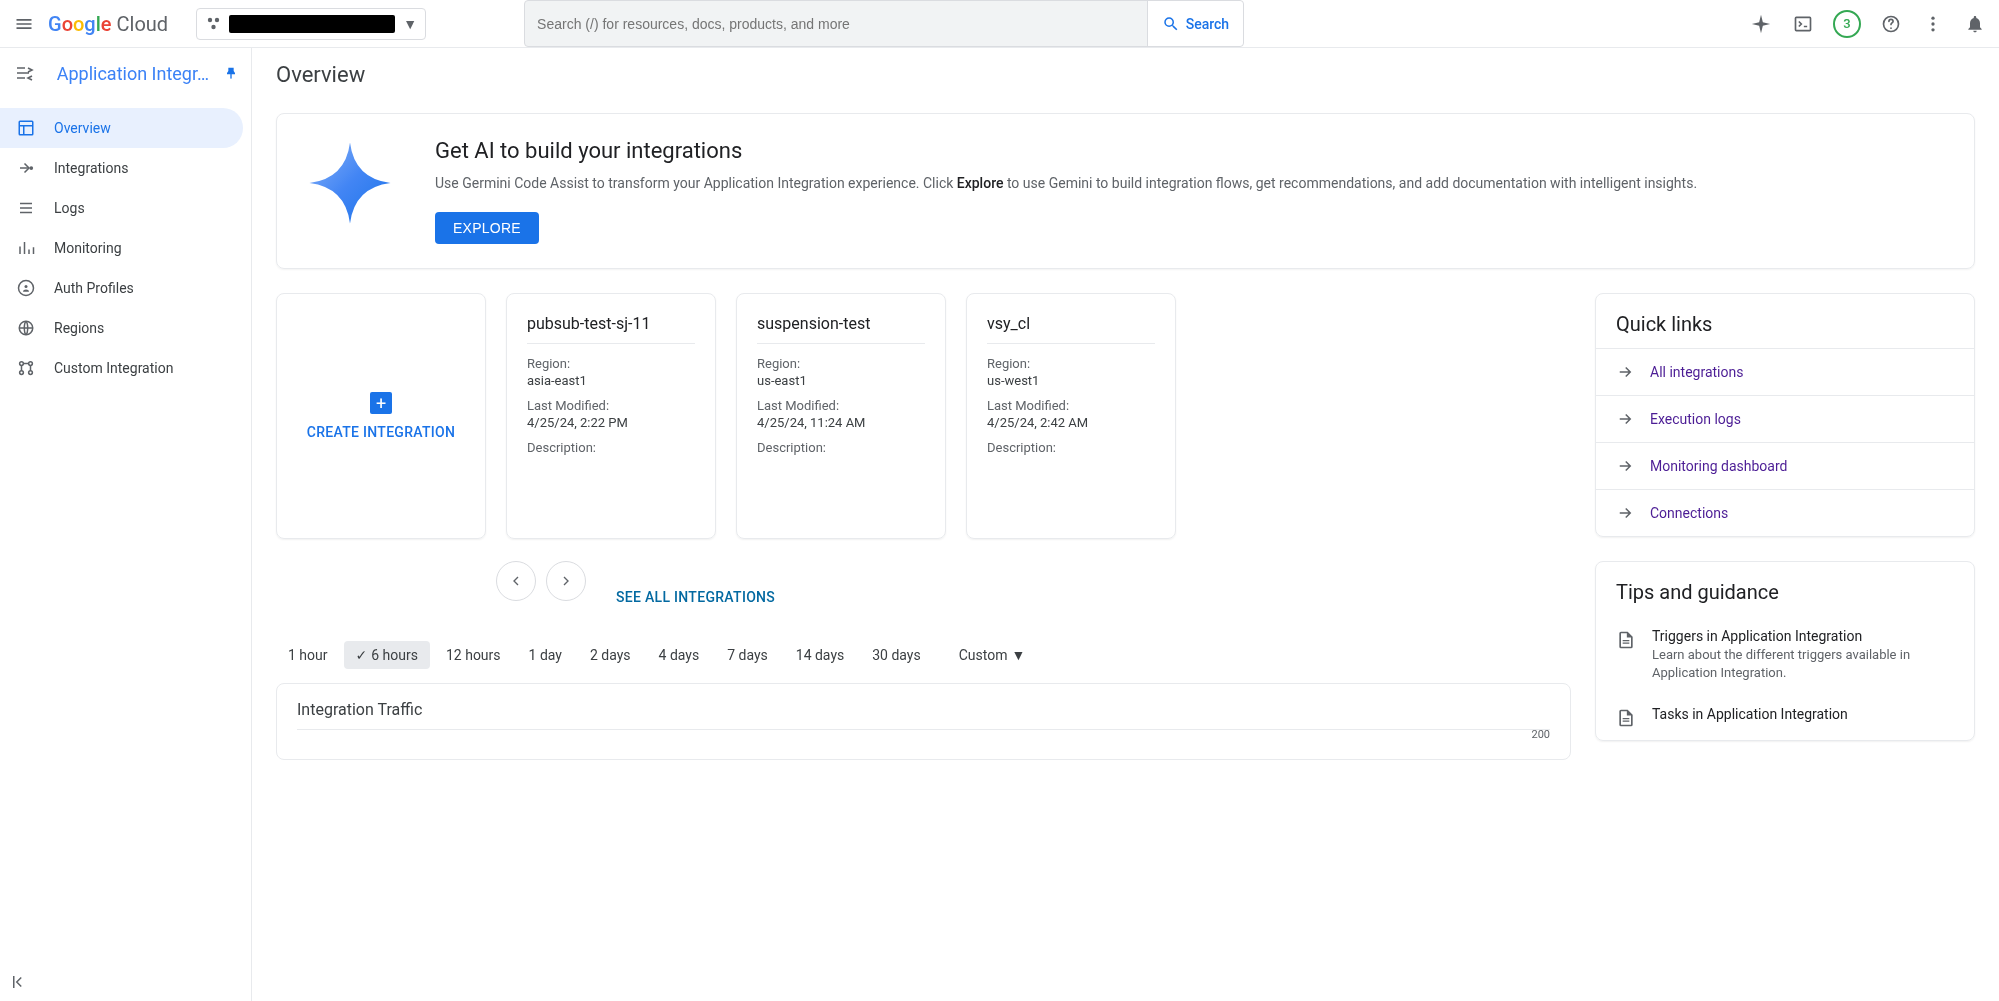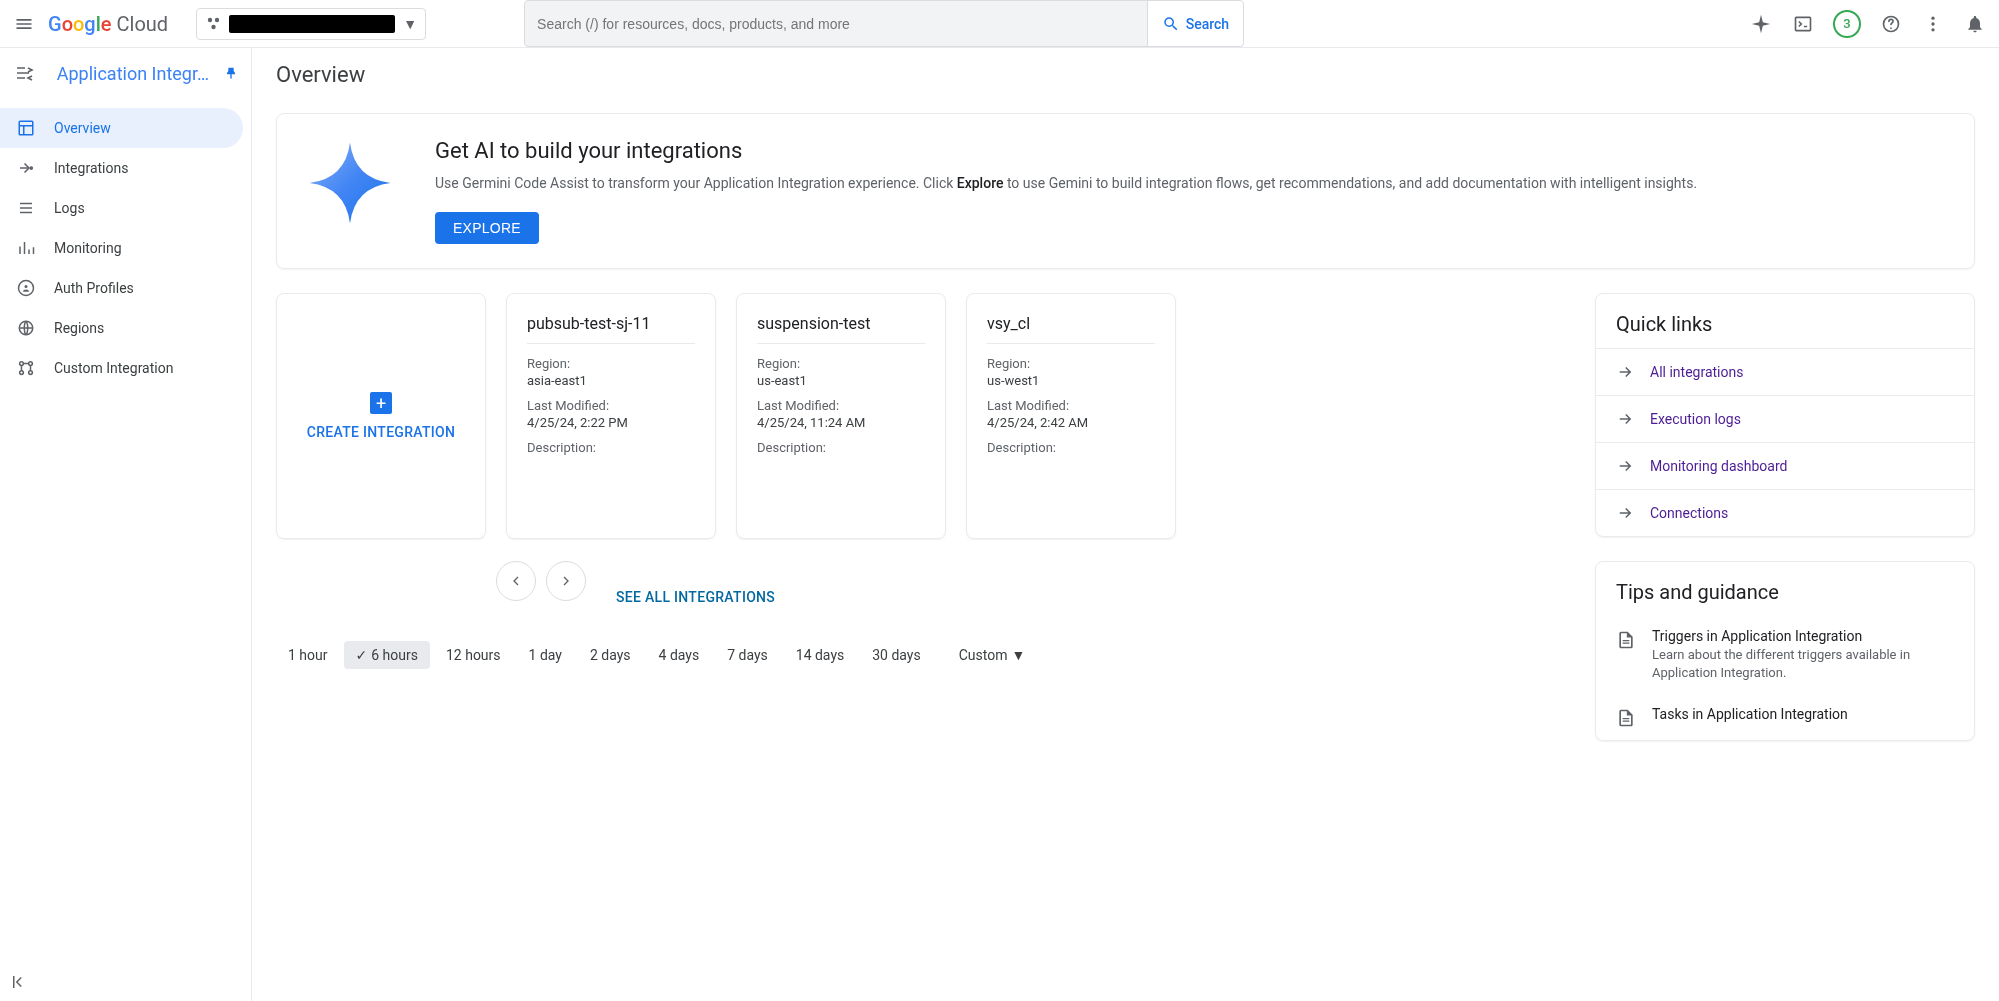--- a/index.html
+++ b/index.html
@@ -339,20 +339,26 @@
             <div class="time-option">4 days</div>
             <div class="time-option">7 days</div>
             <div class="time-option">14 days</div>
             <div class="time-option">30 days</div>
             <div class="time-option custom-option">
               <span>Custom</span>
               <span>▼</span>
             </div>
           </div>
 
+          <div class="traffic-panel">
+            <div class="traffic-title">Integration Traffic</div>
+            <div class="traffic-chart">
+              <span class="traffic-ylabel">200</span>
+            </div>
+          </div>
         </div>
 
         <div class="right-col">
           <div class="panel">
             <div class="panel-title">Quick links</div>
             <div class="quick-link">
               <svg width="18" height="18" viewBox="0 0 24 24" fill="none" stroke="#5f6368" stroke-width="2">
                   <path d="M5 12h14M13 6l6 6-6 6"></path>
                 </svg>
               <span>All integrations</span>

